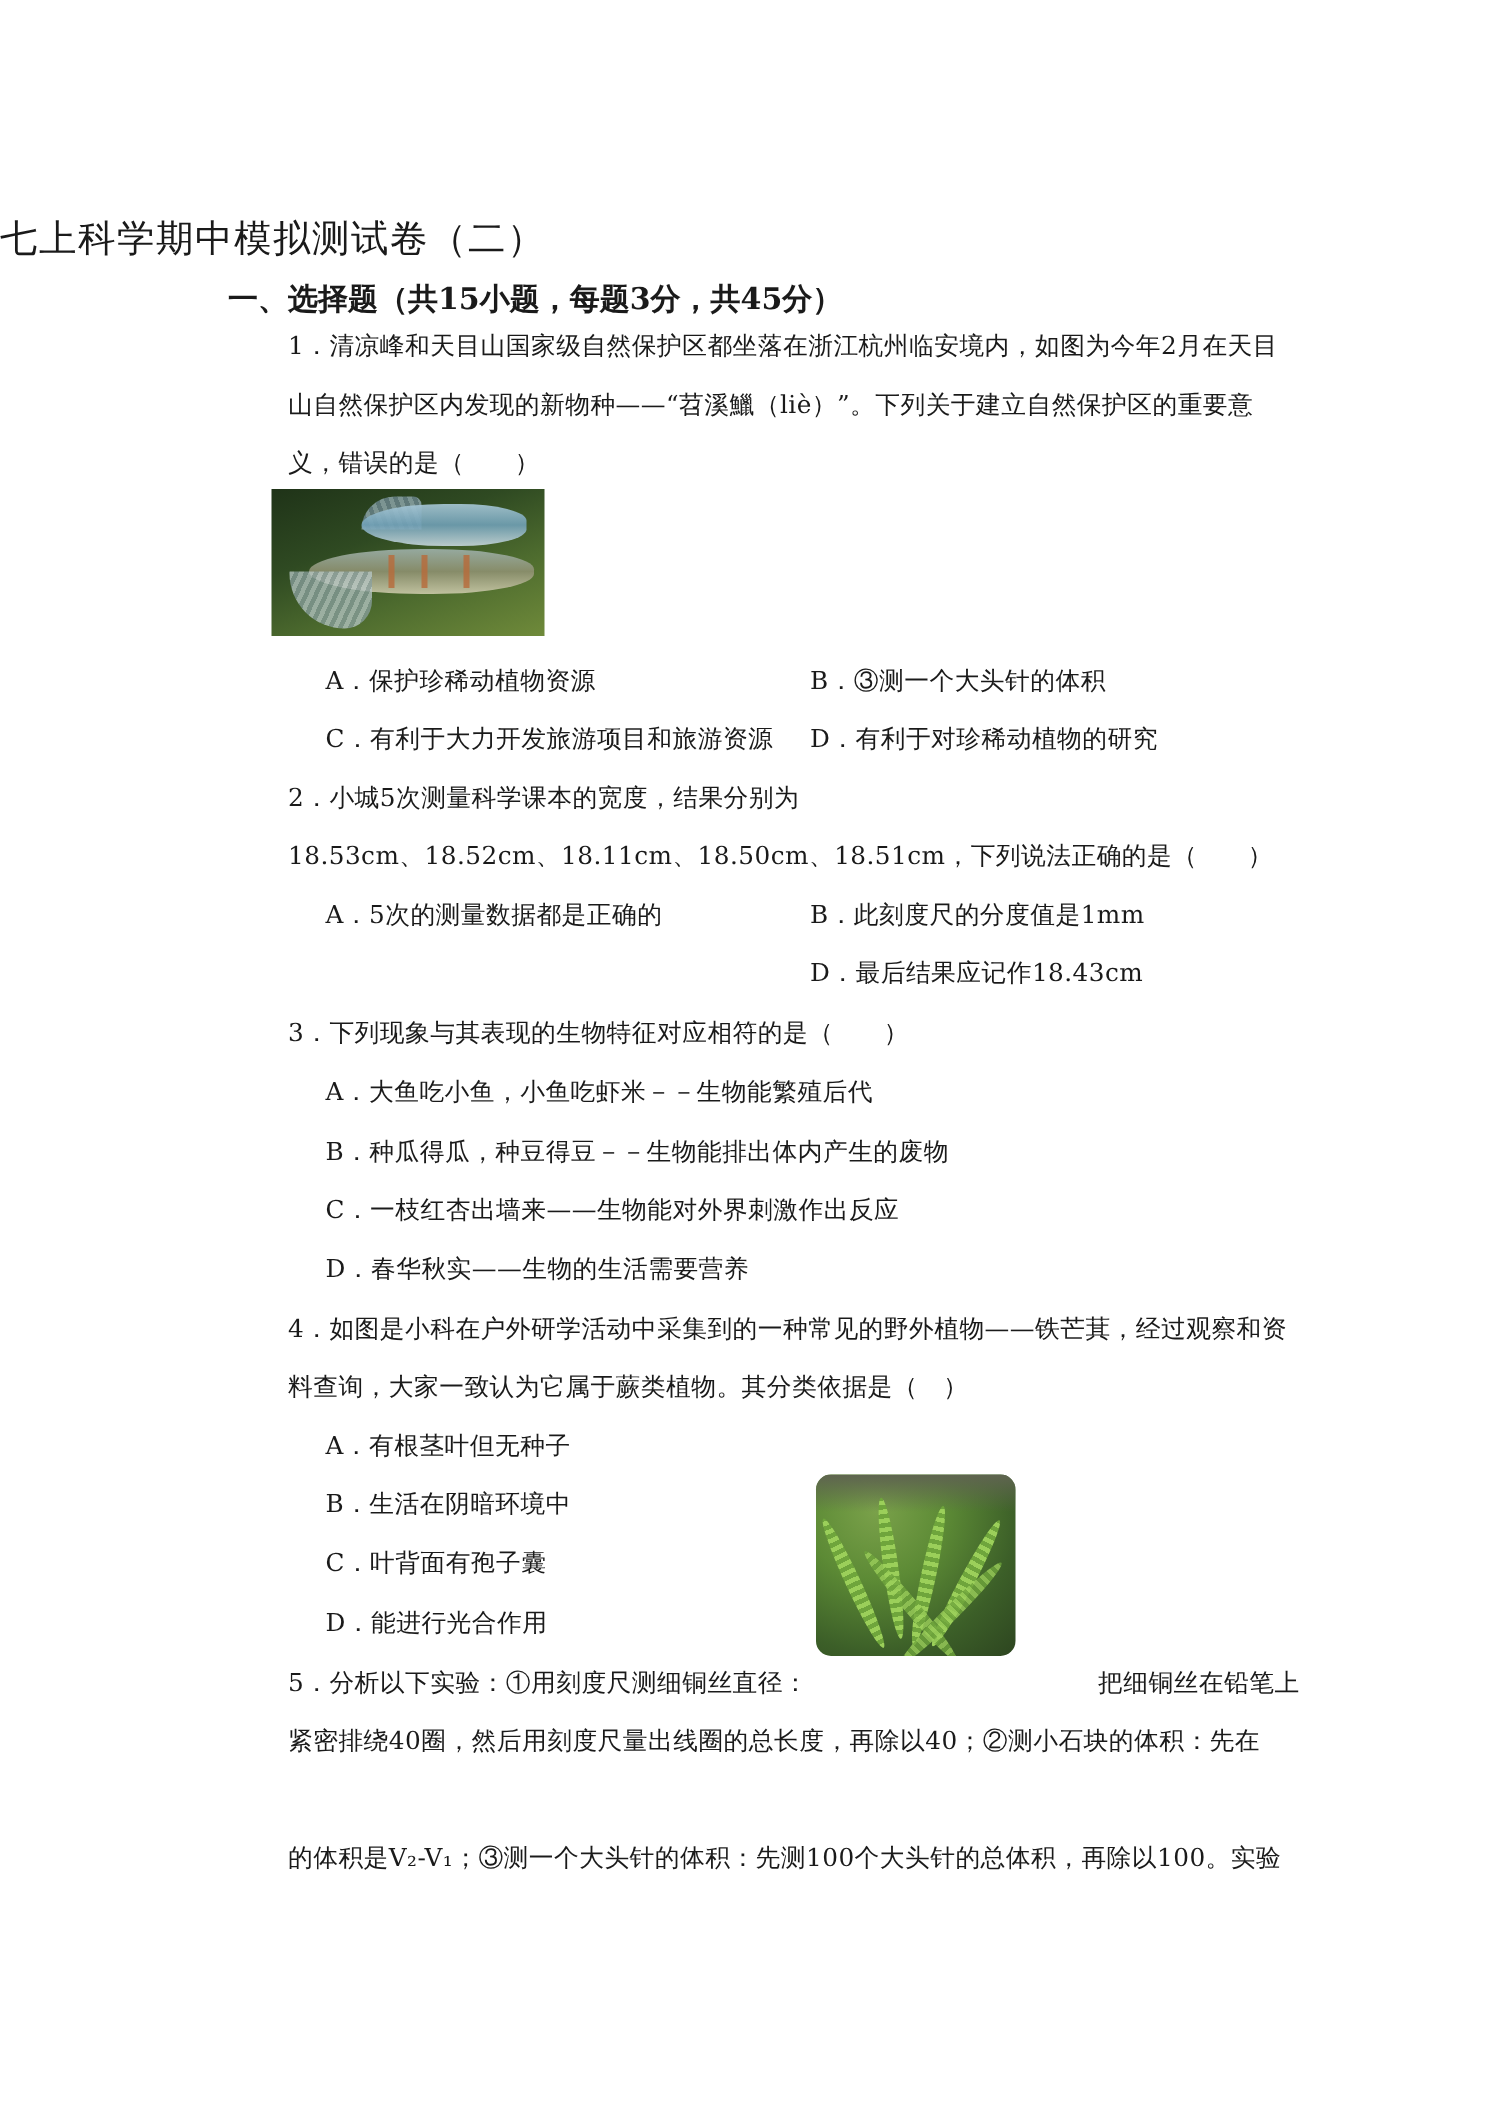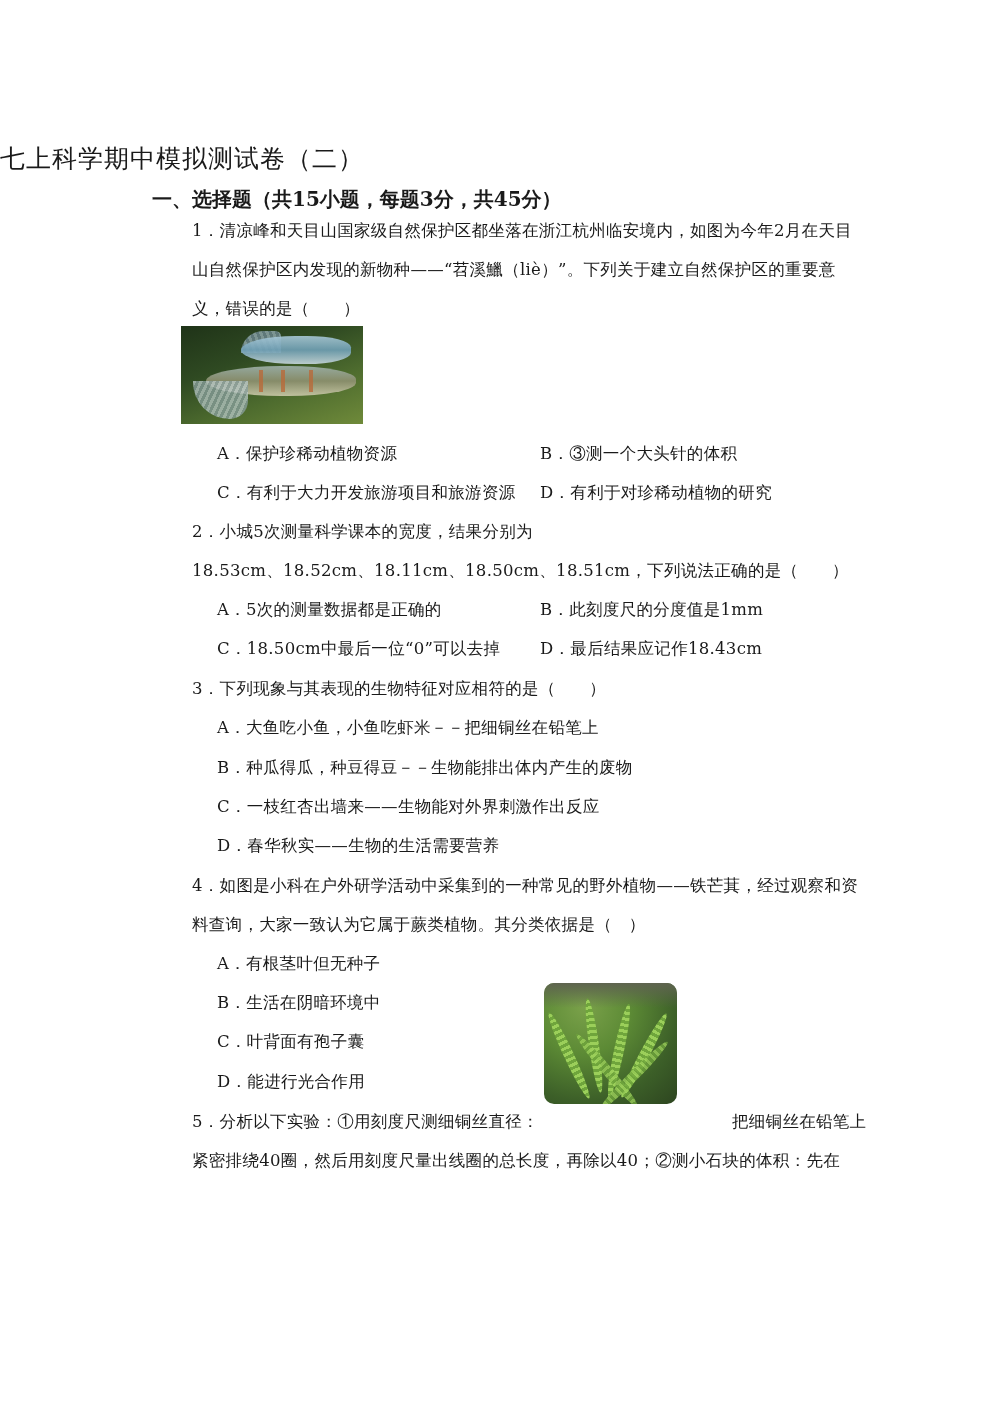--- a/index.html
+++ b/index.html
@@ -56,25 +56,24 @@
 
   <div class="line opt" style="top:443px">A．保护珍稀动植物资源</div>
   <div class="line optB" style="top:443px">B．③测一个大头针的体积</div>
   <div class="line opt" style="top:482px">C．有利于大力开发旅游项目和旅游资源</div>
   <div class="line optB" style="top:482px">D．有利于对珍稀动植物的研究</div>
 
   <div class="line q" style="top:521px">2．小城5次测量科学课本的宽度，结果分别为</div>
   <div class="line q" style="top:560px">18.53cm、18.52cm、18.11cm、18.50cm、18.51cm，下列说法正确的是（　　）</div>
   <div class="line opt" style="top:599px">A．5次的测量数据都是正确的</div>
   <div class="line optB" style="top:599px">B．此刻度尺的分度值是1mm</div>
-  <div class="line opt" style="top:638px">C．18.50cm中最后一位“0”可以去掉</div>
   <div class="line optB" style="top:638px">D．最后结果应记作18.43cm</div>
 
   <div class="line q" style="top:678px">3．下列现象与其表现的生物特征对应相符的是（　　）</div>
-  <div class="line opt" style="top:717px">A．大鱼吃小鱼，小鱼吃虾米－－把细铜丝在铅笔上</div>
+  <div class="line opt" style="top:717px">A．大鱼吃小鱼，小鱼吃虾米－－生物能繁殖后代</div>
   <div class="line opt" style="top:757px">B．种瓜得瓜，种豆得豆－－生物能排出体内产生的废物</div>
   <div class="line opt" style="top:796px">C．一枝红杏出墙来——生物能对外界刺激作出反应</div>
   <div class="line opt" style="top:835px">D．春华秋实——生物的生活需要营养</div>
 
   <div class="line q" style="top:875px">4．如图是小科在户外研学活动中采集到的一种常见的野外植物——铁芒萁，经过观察和资</div>
   <div class="line q" style="top:914px">料查询，大家一致认为它属于蕨类植物。其分类依据是（　）</div>
   <div class="line opt" style="top:953px">A．有根茎叶但无种子</div>
   <div class="line opt" style="top:992px">B．生活在阴暗环境中</div>
   <div class="line opt" style="top:1031px">C．叶背面有孢子囊</div>
   <div class="line opt" style="top:1071px">D．能进行光合作用</div>
@@ -85,14 +84,15 @@
     <div class="frond" style="left:45px;top:15px;transform:rotate(-8deg)"></div>
     <div class="frond" style="left:70px;top:20px;transform:rotate(12deg)"></div>
     <div class="frond" style="left:95px;top:25px;transform:rotate(28deg)"></div>
     <div class="frond" style="left:58px;top:40px;transform:rotate(-40deg);opacity:0.8"></div>
     <div class="frond" style="left:85px;top:45px;transform:rotate(45deg);opacity:0.8"></div>
   </div>
 
   <div class="line q" style="top:1111px">5．分析以下实验：①用刻度尺测细铜丝直径：</div>
   <div class="line" style="top:1111px;left:692px">把细铜丝在铅笔上</div>
   <div class="line q" style="top:1150px">紧密排绕40圈，然后用刻度尺量出线圈的总长度，再除以40；②测小石块的体积：先在</div>
+  <div class="line q" style="top:1228px">的体积是V₂-V₁；③测一个大头针的体积：先测100个大头针的总体积，再除以100。实验</div>
 
 </div>
 
 </body></html>

